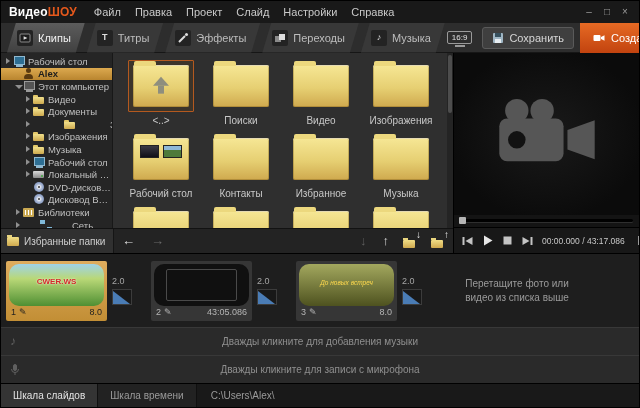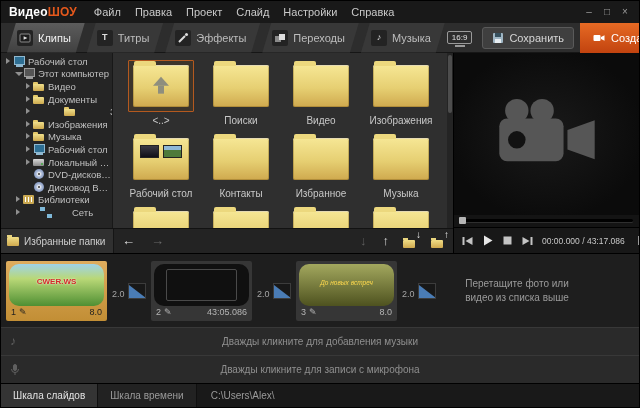--- a/index.html
+++ b/index.html
@@ -123,21 +123,21 @@
   .thumb-cwer{background:linear-gradient(180deg,#9fd3e8 0%,#b9d877 35%,#4f8f33 100%);}
   .cwer-text{position:absolute;left:50%;top:42%;transform:translate(-50%,-50%);font-size:8px;font-weight:bold;color:#d42a2a;text-shadow:0 0 2px #fff;white-space:nowrap;}
   .thumb-dark{background:#101010;}
   .thumb-dark::after{content:"";position:absolute;top:5px;bottom:5px;left:12px;right:12px;border:1px solid #4a4a4a;border-radius:2px;}
   .thumb-bye{background:linear-gradient(180deg,#a3a85e,#4e521f);}
   .bye-text{position:absolute;left:50%;top:45%;transform:translate(-50%,-50%);font-size:6.5px;font-style:italic;color:#ffd94d;white-space:nowrap;}
   .slide-footer{height:12px;display:flex;align-items:center;gap:3px;font-size:9px;color:#b5b5b5;padding:1px 2px 0;}
   .slide.selected .slide-footer{color:#1f1f1f;}
   .slide-dur{margin-left:auto;}
   .pencil{font-size:9px;line-height:1;cursor:default;}
-  .transition{width:34px;display:flex;flex-direction:row;align-items:flex-end;gap:3px;font-size:9px;color:#a5a5a5;flex:none;cursor:default;}
+  .transition{width:34px;display:flex;flex-direction:column;align-items:flex-start;gap:3px;font-size:9px;color:#a5a5a5;flex:none;cursor:default;}
   .trans-icon{width:20px;height:16px;background:#181818;border:1px solid #3c3c3c;position:relative;overflow:hidden;}
   .trans-icon::before{content:"";position:absolute;left:0;bottom:0;border-bottom:13px solid #4a7cb5;border-right:17px solid transparent;}
   .drop-hint{width:104px;margin-left:24px;text-align:center;font-size:10px;color:#9a9a9a;line-height:1.4;flex:none;}
 
   
   .hintrow{height:28px;flex:none;background:#2a2a2a;border-top:1px solid #383838;position:relative;text-align:center;line-height:27px;font-size:10px;color:#8f8f8f;cursor:default;}
   .rowicon{position:absolute;left:9px;top:0;color:#606060;font-size:12px;line-height:27px;}
   .rowicon svg{vertical-align:middle;}
 
   
@@ -231,20 +231,25 @@
 
   <div class="main">
     <div class="left-col">
       <div class="browse">
         <div class="tree">
             <div class="tree-row" style="padding-left: 3px;">
               <span class="expander"></span>
               <span class="ic ic-desktop"></span>
               <span class="tree-label">Рабочий стол</span>
             </div>
+            <div class="tree-row sel" style="padding-left: 13px;">
+              <span class="expander" style="visibility: hidden;"></span>
+              <span class="ic ic-user"></span>
+              <span class="tree-label">Alex</span>
+            </div>
             <div class="tree-row" style="padding-left: 13px;">
               <span class="expander open"></span>
               <span class="ic ic-computer"></span>
               <span class="tree-label">Этот компьютер</span>
             </div>
             <div class="tree-row" style="padding-left: 23px;">
               <span class="expander"></span>
               <span class="ic ic-folder"></span>
               <span class="tree-label">Видео</span>
             </div>

